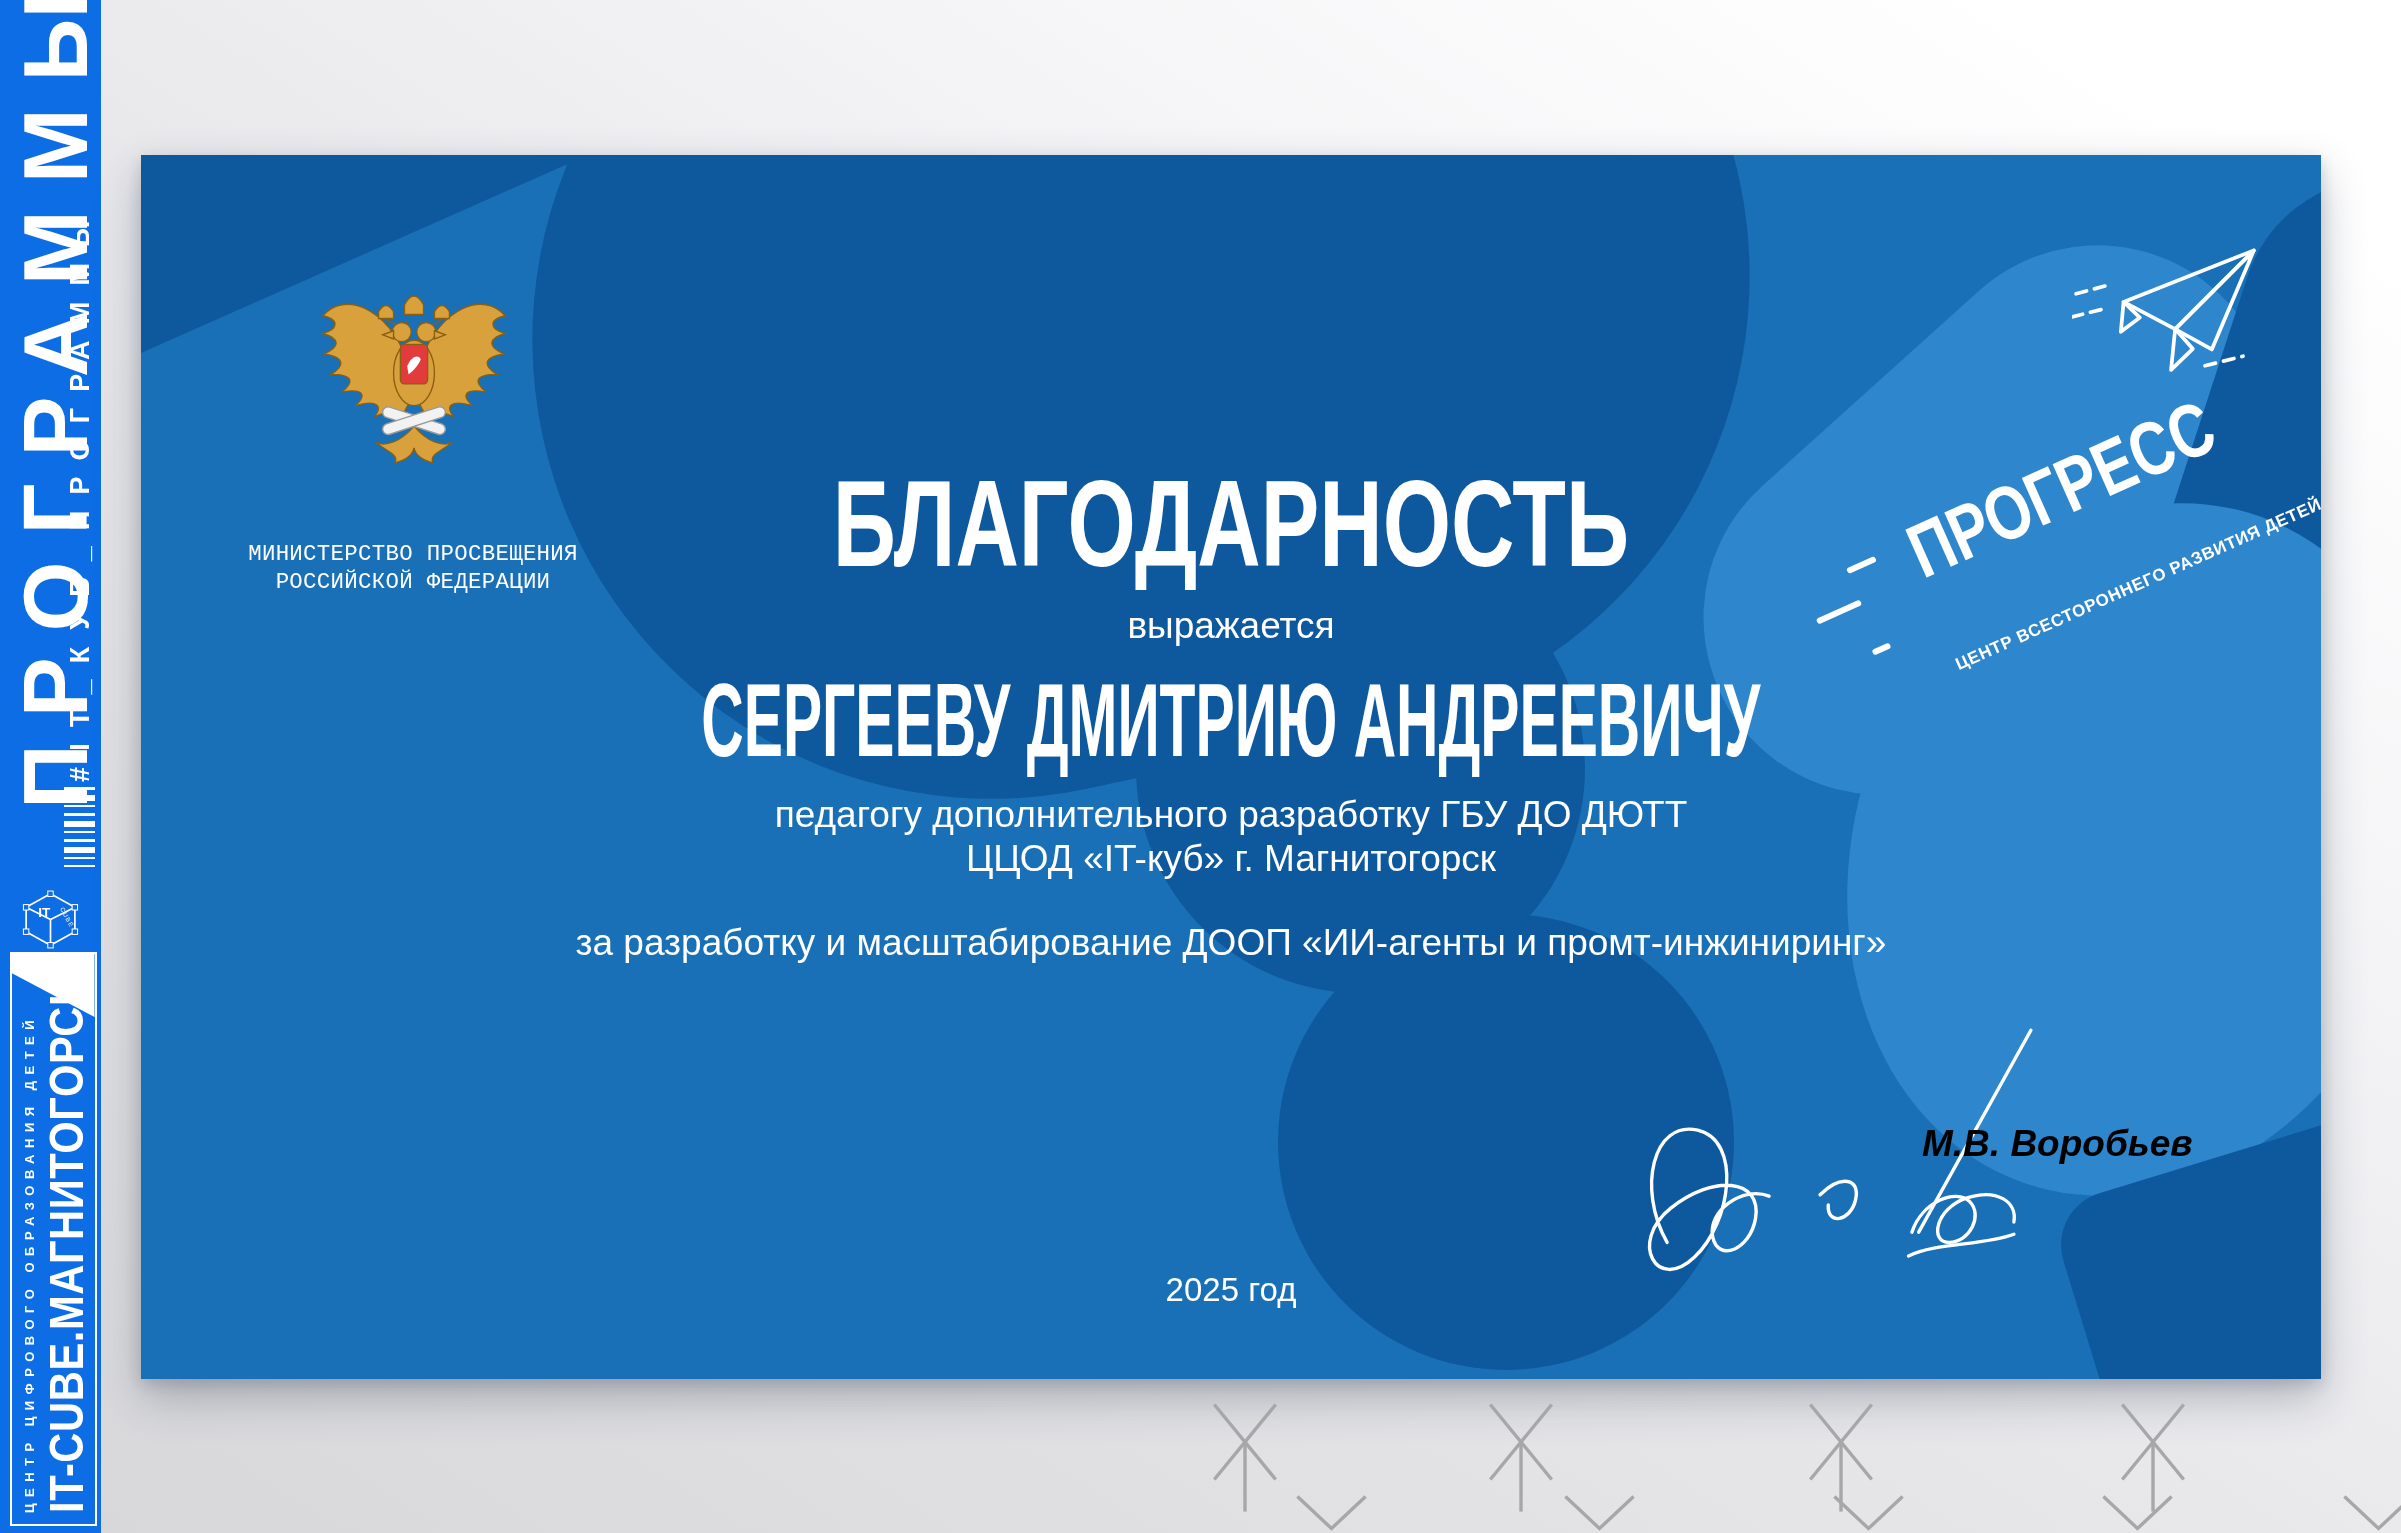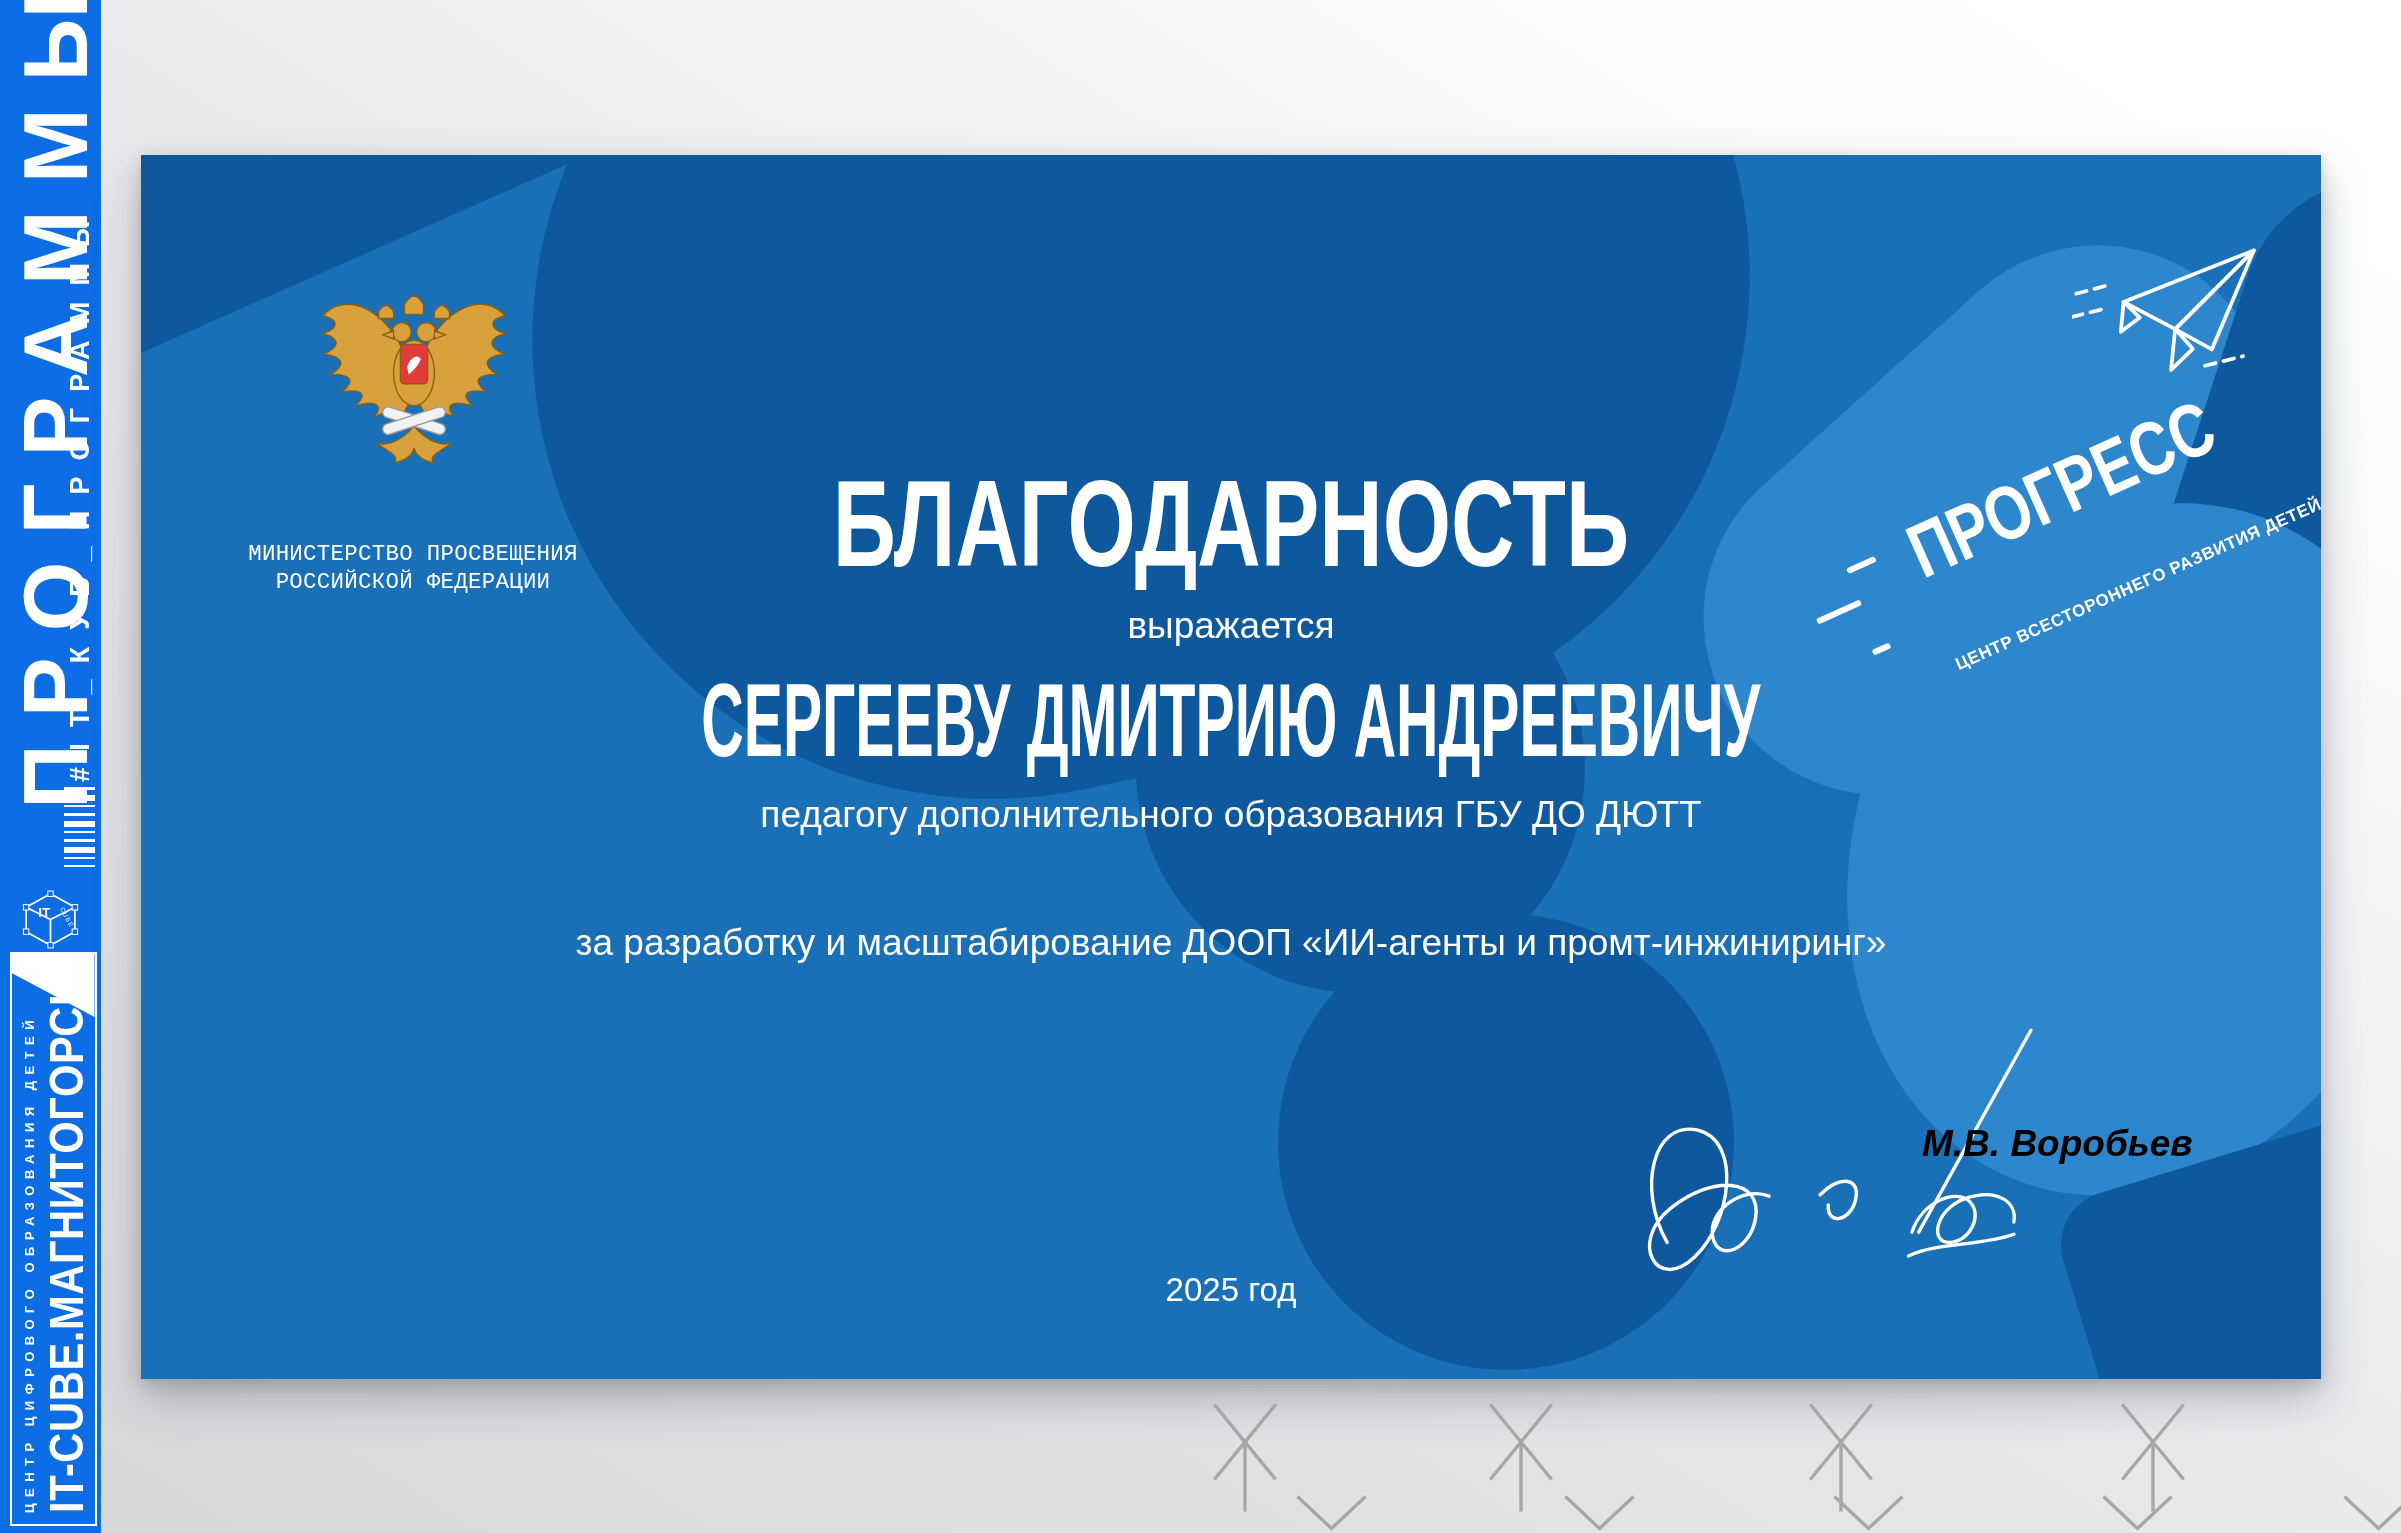--- a/index.html
+++ b/index.html
@@ -151,21 +151,22 @@
   <div class="row" style="top:299px;">
     <span class="cond cert-title">БЛАГОДАРНОСТЬ</span>
   </div>
   <div class="row body-txt" style="top:450px;">
     <span>выражается</span>
   </div>
   <div class="row" style="top:507px;">
     <span class="cond cert-name">СЕРГЕЕВУ ДМИТРИЮ АНДРЕЕВИЧУ</span>
   </div>
   <div class="row body-txt center-txt" style="top:638px;display:block;">
-    <div>педагогу дополнительного образования ГБУ ДО ДЮТТ</div>
+    <div>педагогу дополнительного разработку ГБУ ДО ДЮТТ</div>
+    <div>ЦЦОД «IT-куб» г. Магнитогорск</div>
   </div>
   <div class="row body-txt" style="top:767px;text-align:center;">
     <span>за разработку и масштабирование ДООП «ИИ-агенты и промт-инжиниринг»</span>
   </div>
 
   <div class="abs body-txt bold" style="left:104px;top:957px;line-height:1.25;color:#fff;">
   </div>
 
   <svg class="abs" style="left:1475px;top:863px;" width="449" height="272" viewBox="0 0 660 400">
     <g stroke="#fff" stroke-width="5" fill="none" stroke-linecap="round">

